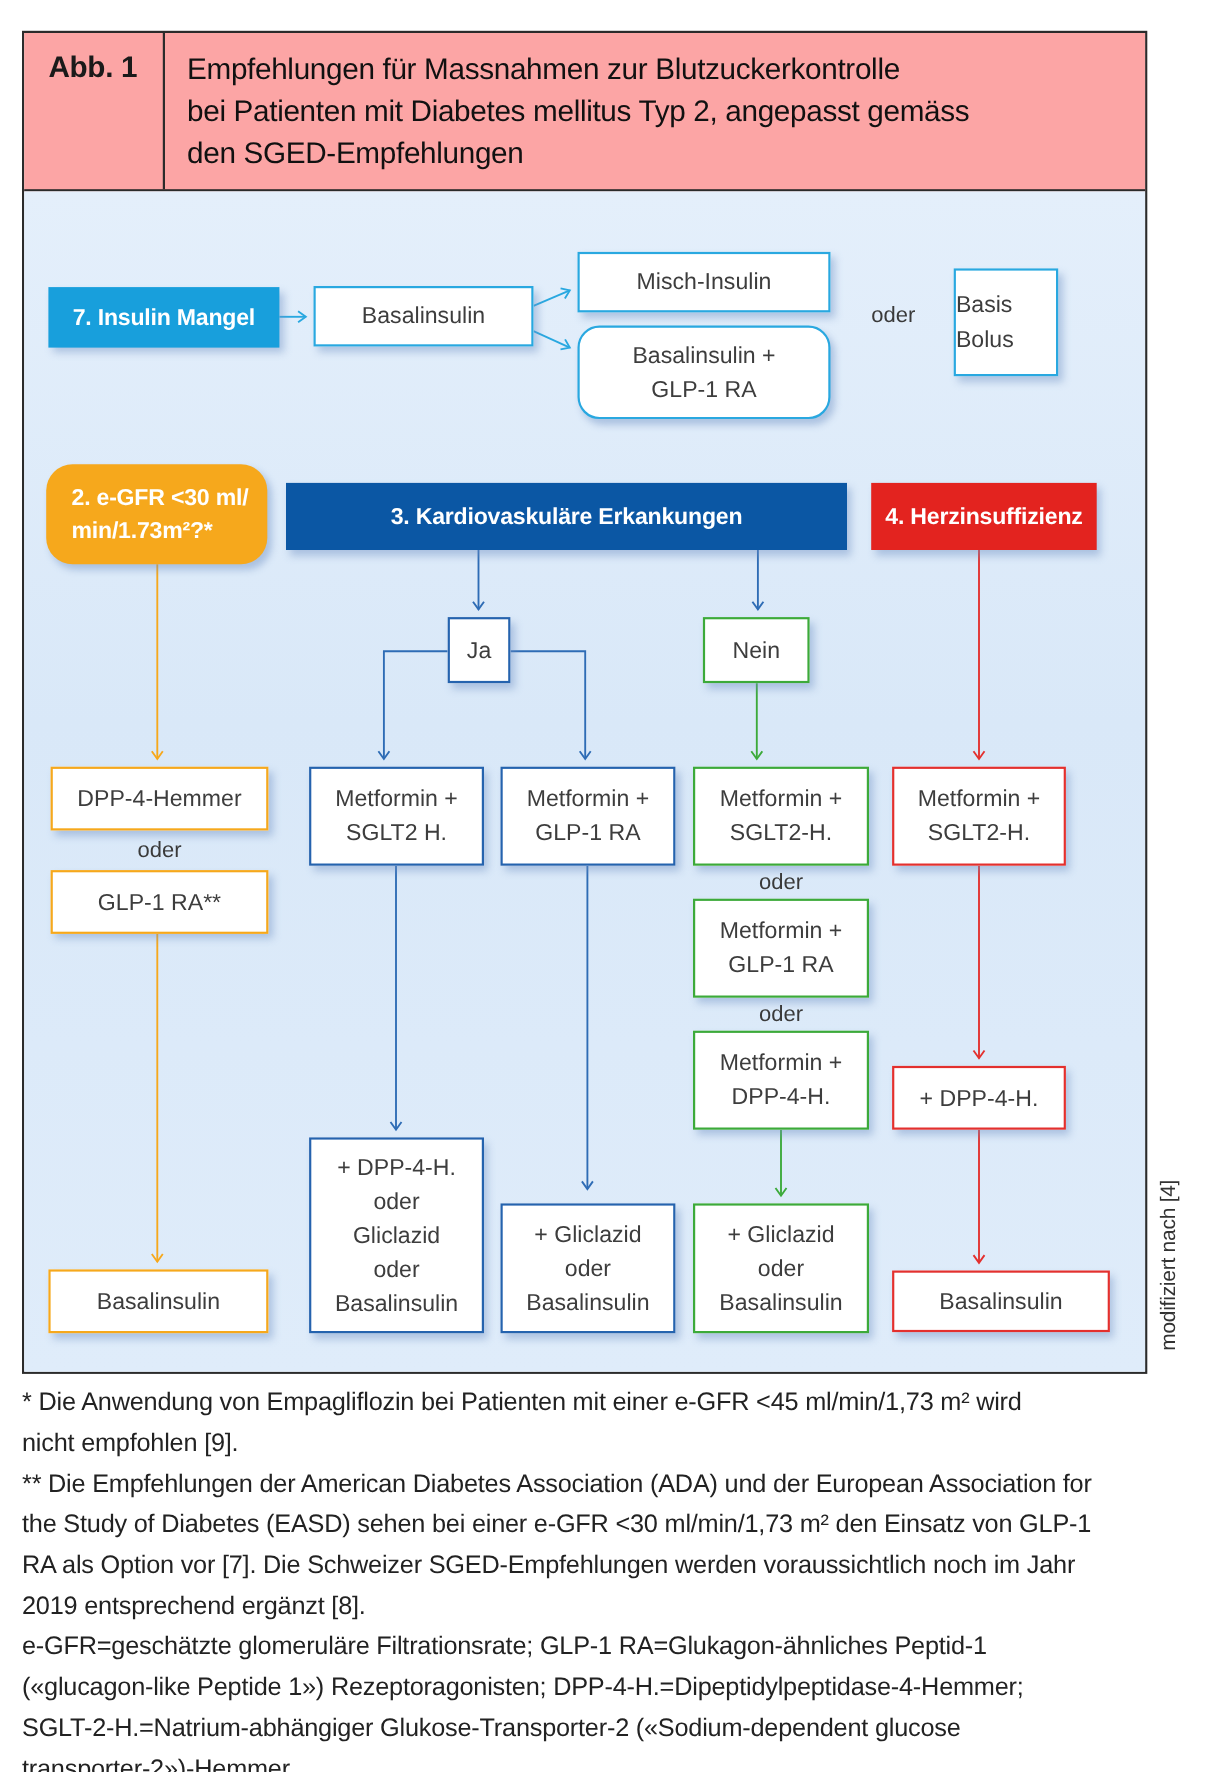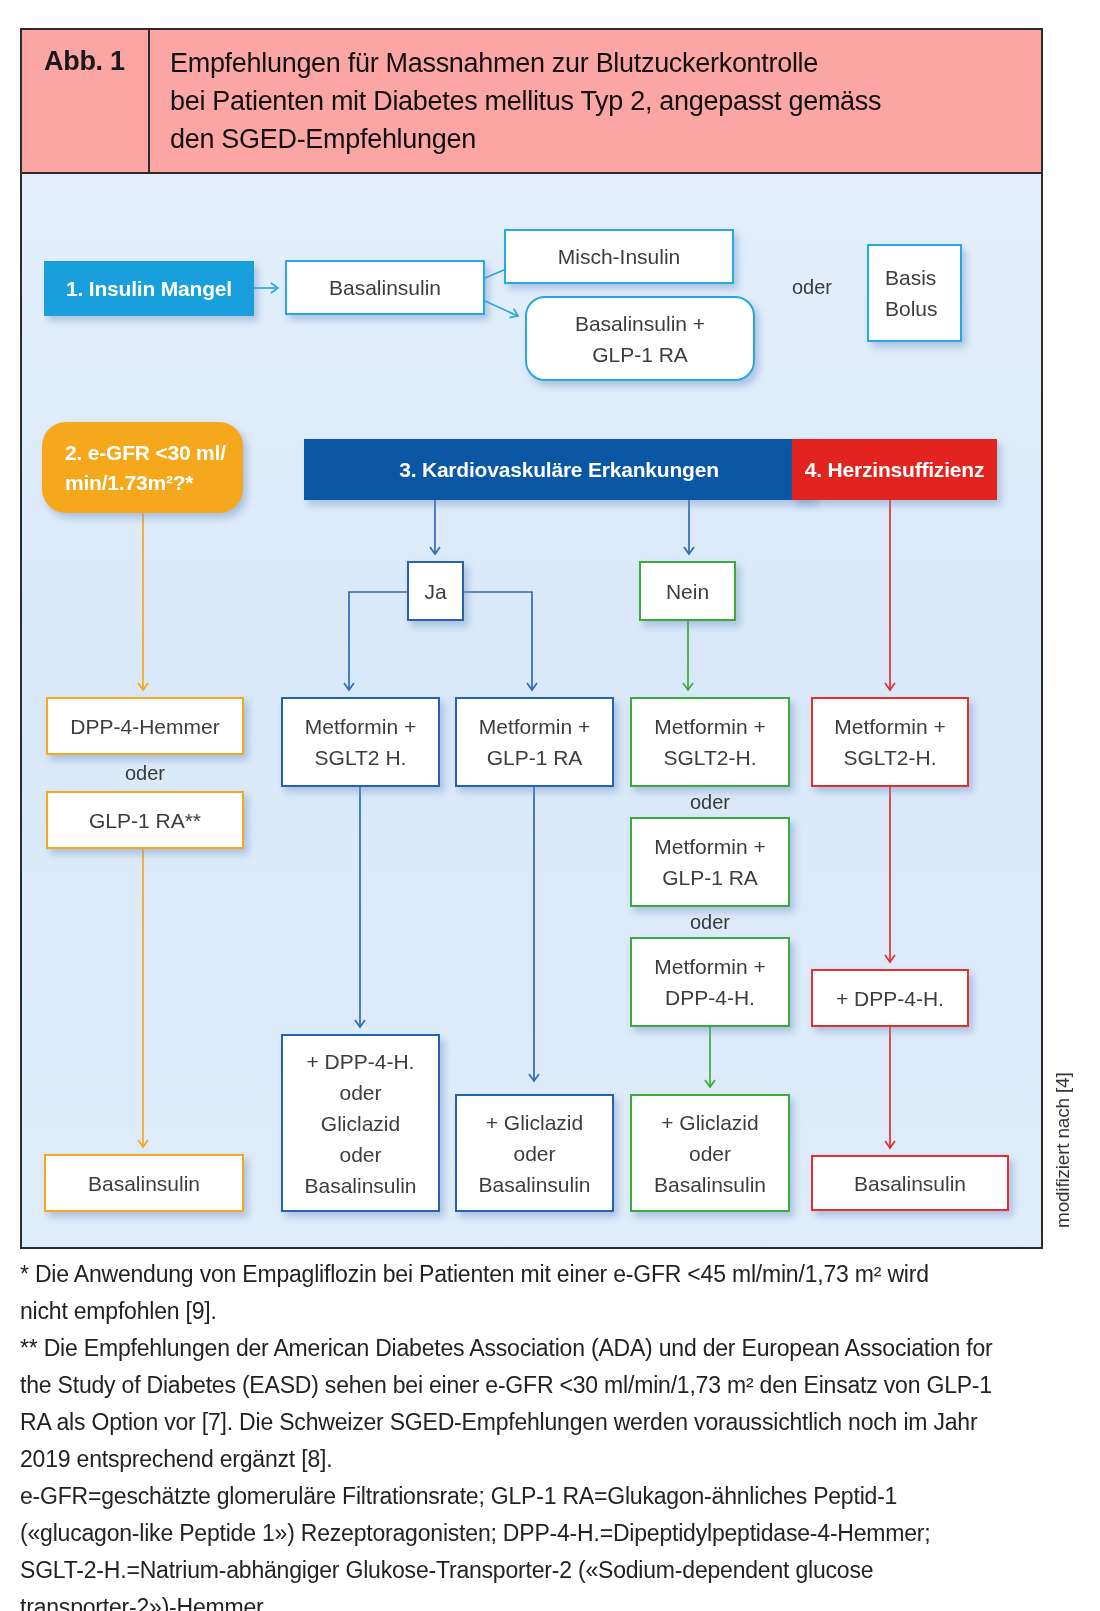--- a/index.html
+++ b/index.html
@@ -45,21 +45,21 @@
     box-shadow:4px 5px 7px rgba(110,145,195,0.45);
   }
   .bg-lblue{background:#189FDC;}
   .bg-dblue{background:#0B57A4;}
   .bg-orange{background:#F6A81C;justify-content:flex-start;text-align:left;padding-left:23px;border-radius:24px;}
   .bg-red{background:#E3231F;}
   .oder{
     position:absolute;font-size:20px;color:#3a3a3a;text-align:center;
     display:flex;align-items:center;justify-content:center;
   }
-  .left-align{justify-content:flex-start;text-align:left;padding-left:16px;}
+  .left-align{justify-content:flex-start;text-align:left;}
   .connectors{position:absolute;left:0;top:0;pointer-events:none;}
   .credit{
     position:absolute;left:1052px;top:1228px;width:200px;height:22px;
     transform:rotate(-90deg);transform-origin:0 0;
     font-size:19px;color:#333;letter-spacing:-0.2px;white-space:nowrap;
   }
   .footnotes{
     position:absolute;left:20px;top:1256px;width:1030px;
     font-size:23px;line-height:37px;letter-spacing:-0.2px;color:#222;
     white-space:pre-line;
@@ -108,32 +108,32 @@
       <polyline points="442,418 510,418 510,516" fill="none" stroke="#2E6CB5" stroke-width="1.7" marker-end="url(#m-bl)"></polyline>
       <line x1="338" y1="613" x2="338" y2="853" stroke="#2E6CB5" stroke-width="1.7" marker-end="url(#m-bl)"></line>
       <line x1="512" y1="613" x2="512" y2="907" stroke="#2E6CB5" stroke-width="1.7" marker-end="url(#m-bl)"></line>
       <line x1="666" y1="447" x2="666" y2="516" stroke="#3CAA3A" stroke-width="1.7" marker-end="url(#m-gr)"></line>
       <line x1="688" y1="853" x2="688" y2="913" stroke="#3CAA3A" stroke-width="1.7" marker-end="url(#m-gr)"></line>
       <line x1="868" y1="326" x2="868" y2="516" stroke="#E3302E" stroke-width="1.7" marker-end="url(#m-rd)"></line>
       <line x1="868" y1="613" x2="868" y2="788" stroke="#E3302E" stroke-width="1.7" marker-end="url(#m-rd)"></line>
       <line x1="868" y1="853" x2="868" y2="974" stroke="#E3302E" stroke-width="1.7" marker-end="url(#m-rd)"></line>
     </svg>
 
-    <div class="hdr bg-lblue" style="left:22px;top:87px;width:210px;height:55px;">1. Insulin Mangel</div>
+    <div class="hdr bg-lblue" style="left:22px;top:87px;width:210px;height:55px;">7. Insulin Mangel</div>
     <div class="node b-lblue" style="left:263px;top:86px;width:200px;height:55px;">Basalinsulin</div>
-    <div class="node b-lblue" style="left:482px;top:55px;width:230px;height:55px;">Misch-Insulin</div>
+    <div class="node b-lblue" style="left:503px;top:55px;width:230px;height:55px;">Misch-Insulin</div>
     <div class="node b-lblue" style="left:503px;top:122px;width:230px;height:85px;border-radius:20px;">Basalinsulin +
 GLP-1 RA</div>
     <div class="oder" style="left:740px;top:99px;width:100px;height:28px;">oder</div>
     <div class="node b-lblue left-align" style="left:845px;top:70px;width:95px;height:98px;">Basis
 Bolus</div>
 
     <div class="hdr bg-orange" style="left:20px;top:248px;width:201px;height:91px;">2. e-GFR &lt;30 ml/
 min/1.73m²?*</div>
-    <div class="hdr bg-dblue" style="left:238px;top:265px;width:510px;height:61px;margin-left:44px;">3. Kardiovaskuläre Erkankungen</div>
+    <div class="hdr bg-dblue" style="left:238px;top:265px;width:510px;height:61px;">3. Kardiovaskuläre Erkankungen</div>
     <div class="hdr bg-red" style="left:770px;top:265px;width:205px;height:61px;">4. Herzinsuffizienz</div>
 
     <div class="node b-blue" style="left:385px;top:387px;width:57px;height:60px;">Ja</div>
     <div class="node b-green" style="left:617px;top:387px;width:97px;height:60px;">Nein</div>
 
     <div class="node b-orange" style="left:24px;top:523px;width:198px;height:58px;">DPP-4-Hemmer</div>
     <div class="oder" style="left:24px;top:585px;width:198px;height:28px;">oder</div>
     <div class="node b-orange" style="left:24px;top:617px;width:198px;height:58px;">GLP-1 RA**</div>
 
     <div class="node b-blue" style="left:259px;top:523px;width:159px;height:90px;">Metformin +

